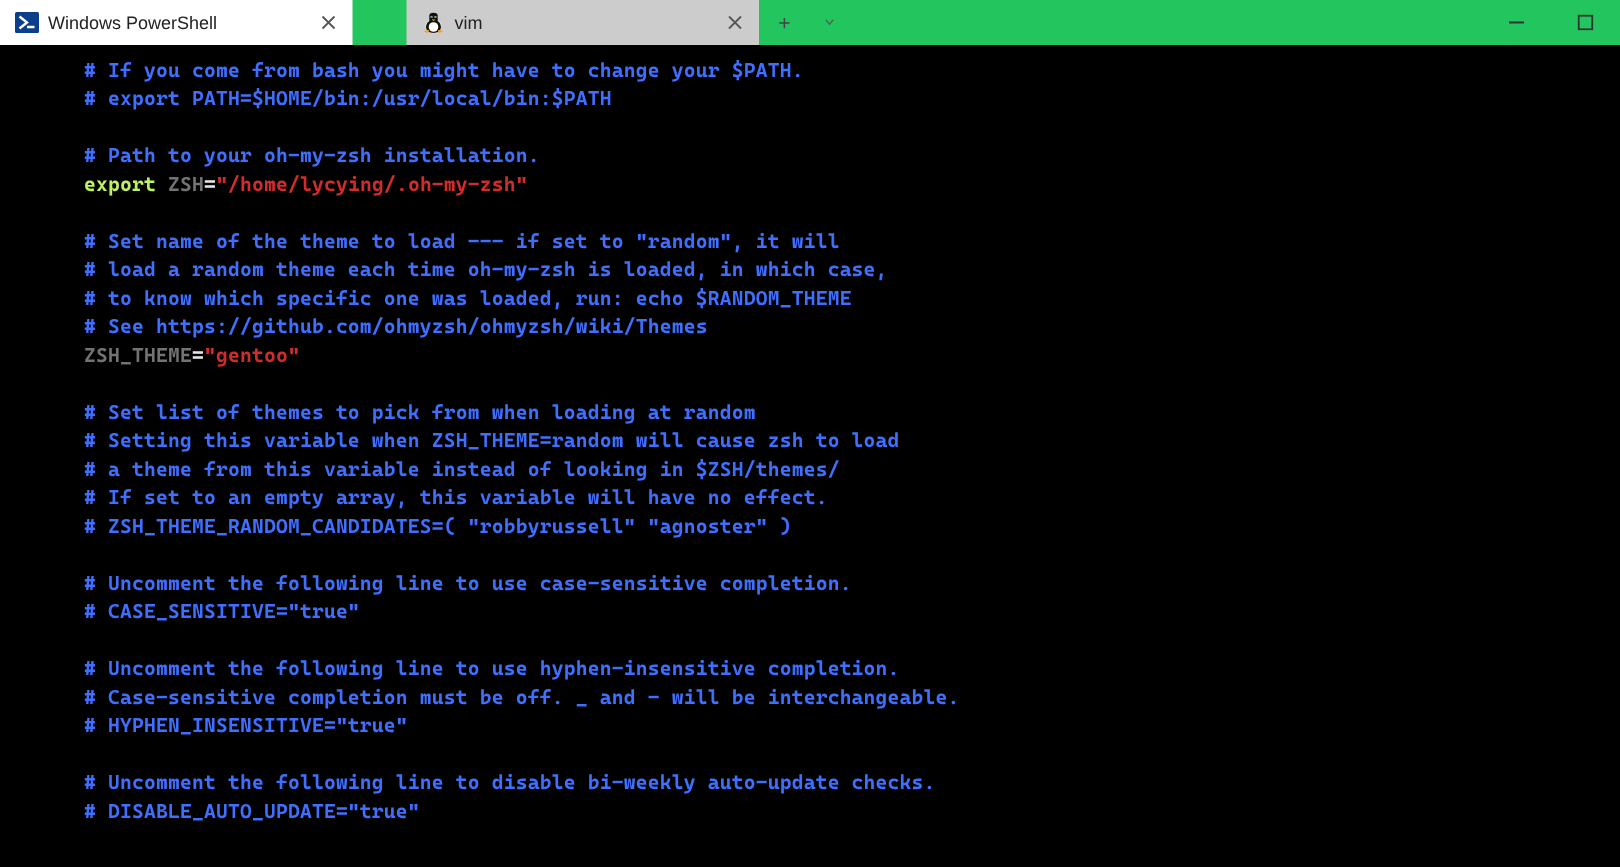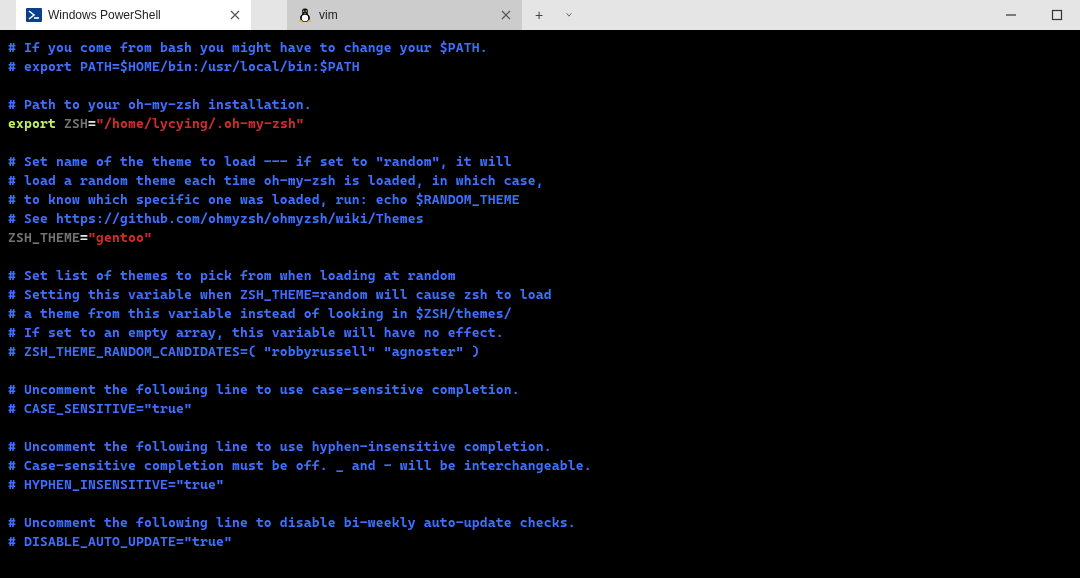--- a/index.html
+++ b/index.html
@@ -5,25 +5,24 @@
     * { margin: 0; padding: 0; box-sizing: border-box; }
     body {
       width: 1080px;
       height: 578px;
       font-family: "Segoe UI", Tahoma, sans-serif;
       background: #000;
       overflow: hidden;
     }
     .titlebar {
       height: 30px;
-      background: #e5e5e5;
+      background: #22c55e;
       display: flex;
       align-items: stretch;
       user-select: none;
-      padding-left: 16px;
     }
     .tab {
       display: flex;
       align-items: center;
       padding: 0 8px 0 10px;
       font-size: 12px;
       color: #222;
       min-width: 235px;
       gap: 6px;
     }
@@ -84,20 +83,21 @@
     }
     .terminal {
       background: #000;
       color: #ccc;
       font-family: "Cascadia Mono", Consolas, "Courier New", monospace;
       font-size: 13.4px;
       line-height: 19px;
       padding: 8px 8px;
       white-space: pre;
       letter-spacing: 0.15px;
+      margin-left: 48px;
     }
     .c-comment { color: #3f6fff; font-weight: bold; }
     .c-keyword { color: #bef264; font-weight: bold; }
     .c-ident   { color: #737373; font-weight: bold; }
     .c-eq      { color: #e6e6e6; font-weight: bold; }
     .c-string  { color: #d02c2c; font-weight: bold; }
     .tux {
       width: 16px;
       height: 16px;
     }

